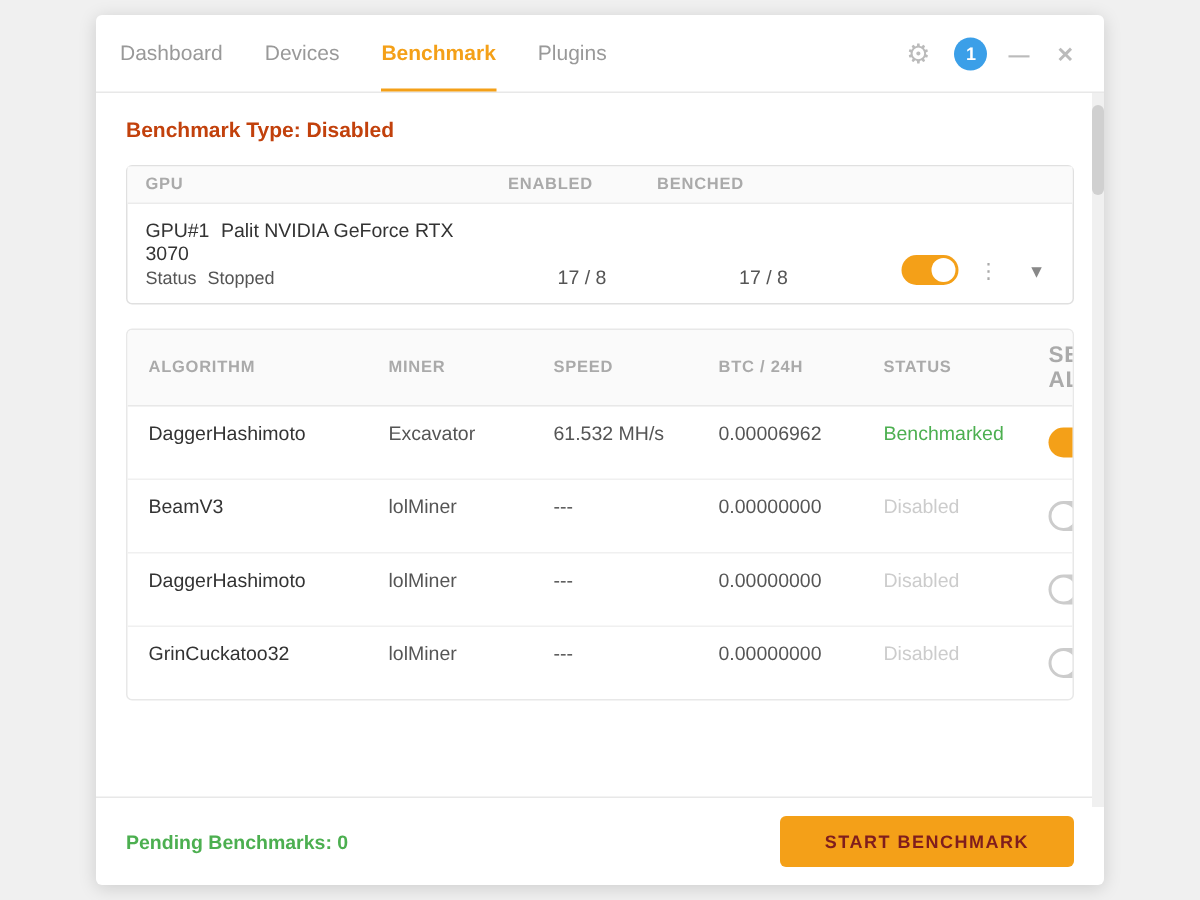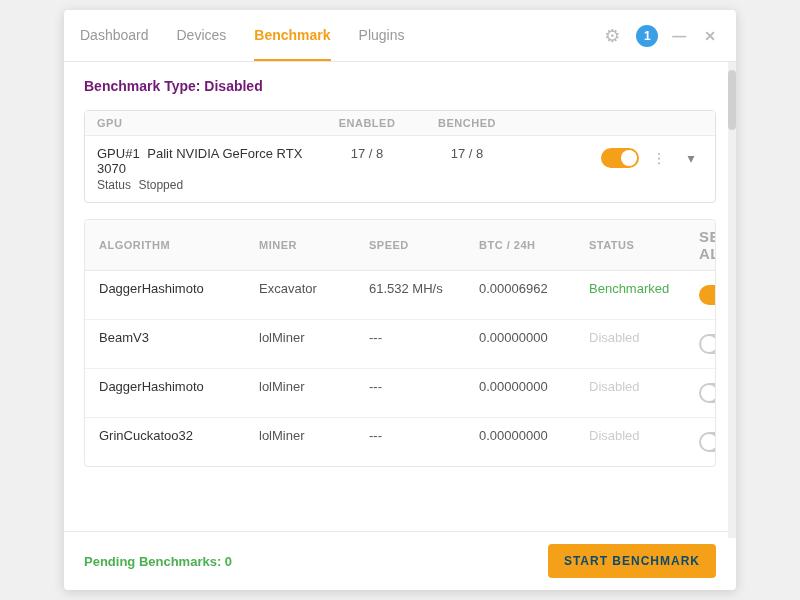--- a/index.html
+++ b/index.html
@@ -99,21 +99,21 @@
     .content::-webkit-scrollbar { width: 8px; }
     .content::-webkit-scrollbar-track { background: #f0f0f0; }
     .content::-webkit-scrollbar-thumb { background: #ccc; border-radius: 4px; }
 
     .benchmark-type {
       font-size: 14px;
       color: #555;
       margin-bottom: 16px;
     }
     .benchmark-type span {
-      color: #701a75;
+      color: #c2410c;
       font-weight: 600;
     }
 
     
     .gpu-section {
       border: 1px solid #e0e0e0;
       border-radius: 4px;
       margin-bottom: 16px;
     }
     .gpu-header-row {
@@ -123,22 +123,23 @@
       background: #fafafa;
       border-bottom: 1px solid #ebebeb;
     }
     .col-gpu { flex: 0 0 220px; font-size: 11px; color: #aaa; font-weight: 600; letter-spacing: 0.5px; text-transform: uppercase; }
     .col-enabled { flex: 0 0 100px; text-align: center; font-size: 11px; color: #aaa; font-weight: 600; letter-spacing: 0.5px; text-transform: uppercase; }
     .col-benched { flex: 0 0 100px; text-align: center; font-size: 11px; color: #aaa; font-weight: 600; letter-spacing: 0.5px; text-transform: uppercase; }
     .col-actions { flex: 1; }
 
     .gpu-info-row {
       display: flex;
-      align-items: flex-start;
+      align-items: flex-end;
       padding: 10px 12px;
+      gap: 21px;
     }
     .gpu-name-status { flex: 0 0 220px; }
     .gpu-name { font-size: 13px; color: #333; font-weight: 500; }
     .gpu-status { font-size: 12px; color: #aaa; margin-top: 2px; }
     .gpu-status span { color: #555; }
     .gpu-enabled-val { flex: 0 0 100px; text-align: center; font-size: 13px; color: #555; }
     .gpu-benched-val { flex: 0 0 100px; text-align: center; font-size: 13px; color: #555; }
     .gpu-right-actions { flex: 1; display: flex; align-items: center; justify-content: flex-end; gap: 8px; }
 
     
@@ -253,24 +254,24 @@
       border-top: 1px solid #e8e8e8;
       flex-shrink: 0;
     }
     .pending-benchmarks {
       font-size: 13px;
       font-weight: 600;
       color: #4caf50;
     }
     .start-benchmark-btn {
       background: #f4a018;
-      color: #0c4a6e;
+      color: #7f1d1d;
       border: none;
       border-radius: 4px;
-      padding: 10px 16px;
+      padding: 10px 30px;
       font-size: 12px;
       font-weight: 700;
       letter-spacing: 1px;
       text-transform: uppercase;
       cursor: pointer;
     }
 
     
     .scroll-indicator {
       position: absolute;

